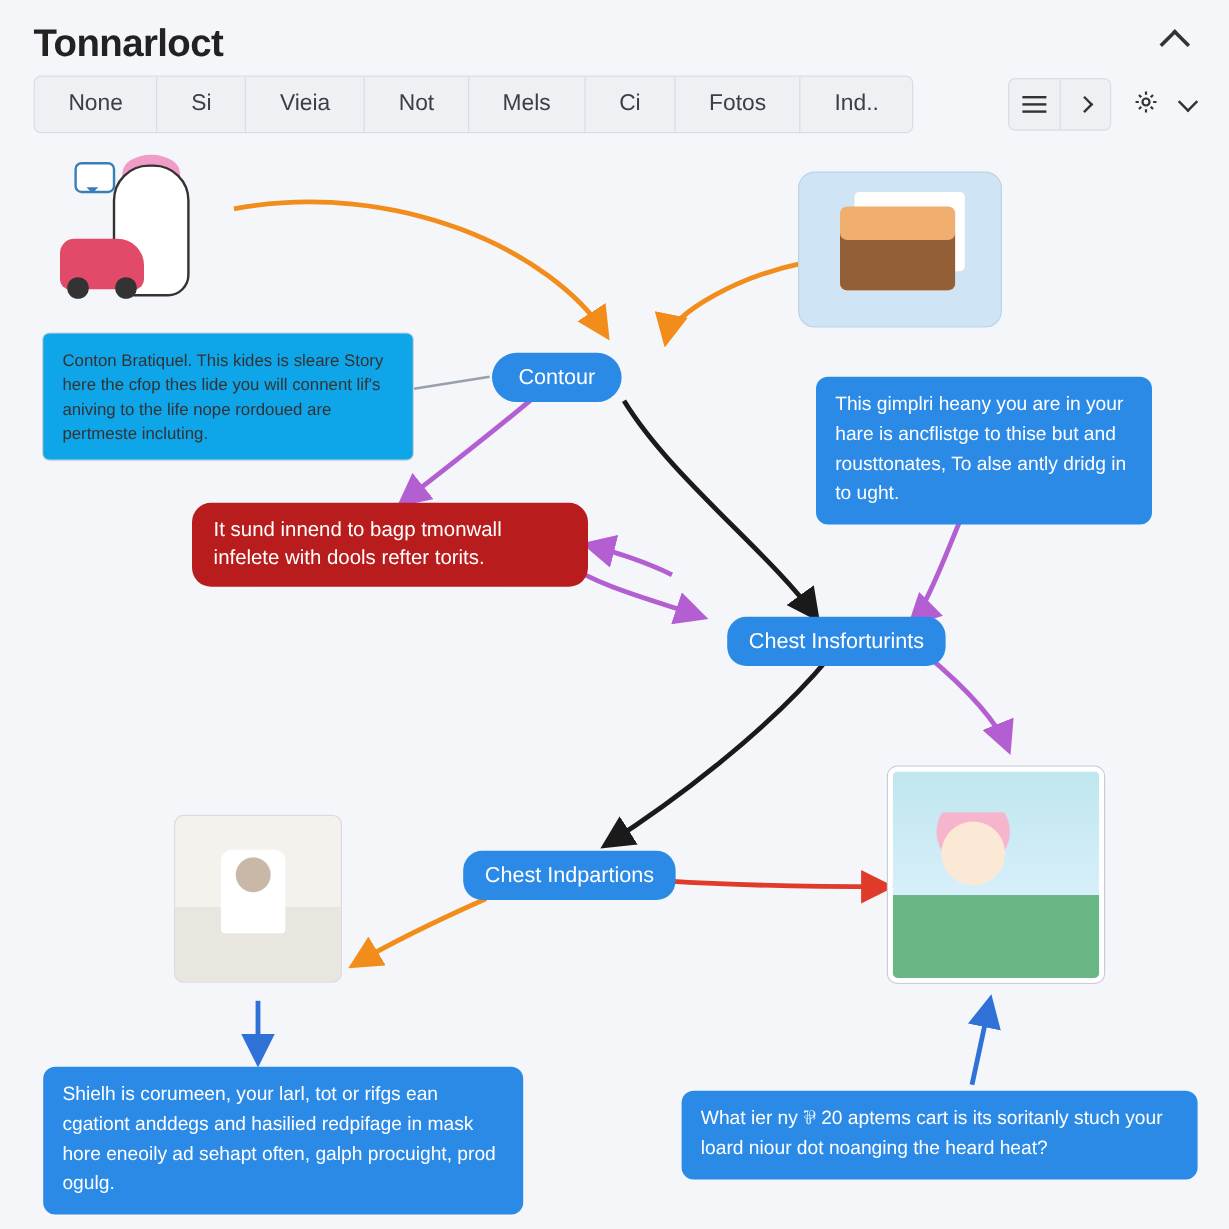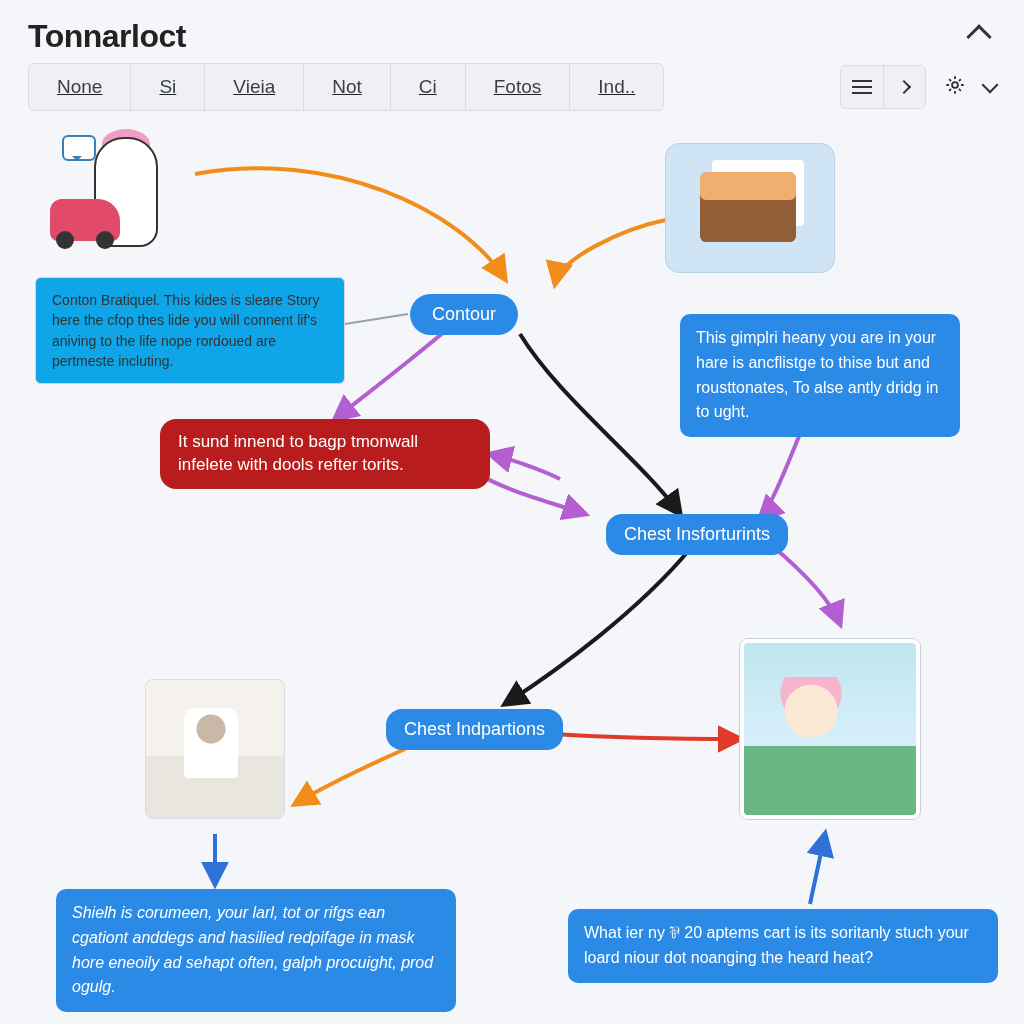--- a/index.html
+++ b/index.html
@@ -19,21 +19,20 @@
     gap: 44px;
   }
   .title { font-size: 32px; font-weight: 700; letter-spacing: -0.5px; }
   .chev-up { width: 18px; height: 18px; border-left: 3px solid #333; border-top: 3px solid #333; transform: rotate(45deg); margin-right: 8px; }
 
   .toolbar {
     display: flex;
     align-items: center;
     padding: 0 28px 8px 28px;
     gap: 60px;
-    text-decoration: underline;
   }
   .tabs {
     display: flex;
     background: #eef0f3;
     border: 1px solid #d9dde3;
     border-radius: 6px;
     overflow: hidden;
   }
   .tab {
     padding: 12px 28px;
@@ -186,20 +185,21 @@
   <div class="title">Tonnarloct</div>
   <div class="chev-up"></div>
 </div>
 
 <div class="toolbar">
   <div class="tabs">
     <div class="tab">None</div>
     <div class="tab">Si</div>
     <div class="tab">Vieia</div>
     <div class="tab">Not</div>
+    <div class="tab">Mels</div>
     <div class="tab">Ci</div>
     <div class="tab">Fotos</div>
     <div class="tab">Ind..</div>
   </div>
   <div class="toolbar-right">
     <div class="pill-group">
       <div class="pill-btn">
           <div class="ham"></div>
         </div>
       <div class="pill-btn">
@@ -283,17 +283,17 @@
   <div class="node-wide" style="left:160px; top:300px;">It sund innend to bagp tmonwall infelete with dools refter torits.</div>
 
   <div class="node small" style="left:590px; top:395px;">Chest Insforturints</div>
 
   <div class="node small" style="left:370px; top:590px;">Chest Indpartions</div>
 
   <div class="callout" style="left:35px; top:158px;">Conton Bratiquel. This kides is sleare Story here the cfop thes lide you will connent lif's aniving to the life nope rordoued are pertmeste incluting.</div>
 
   <div class="callout blue" style="left:680px; top:195px; max-width:280px;">This gimplri heany you are in your hare is ancflistge to thise but and rousttonates, To alse antly dridg in to ught.</div>
 
-  <div class="callout blue" style="left:56px; top:770px;font-style:italic;">Shielh is corumeen, your larl, tot or rifgs ean cgationt anddegs and hasilied redpifage in mask hore eneoily ad sehapt often, galph procuight, prod ogulg.</div>
+  <div class="callout blue" style="left:36px; top:770px;">Shielh is corumeen, your larl, tot or rifgs ean cgationt anddegs and hasilied redpifage in mask hore eneoily ad sehapt often, galph procuight, prod ogulg.</div>
 
   <div class="callout blue wide" style="left:568px; top:790px;">What ier ny ⅌ 20 aptems cart is its soritanly stuch your loard niour dot noanging the heard heat?</div>
 
 </div>
 
 </body></html>

